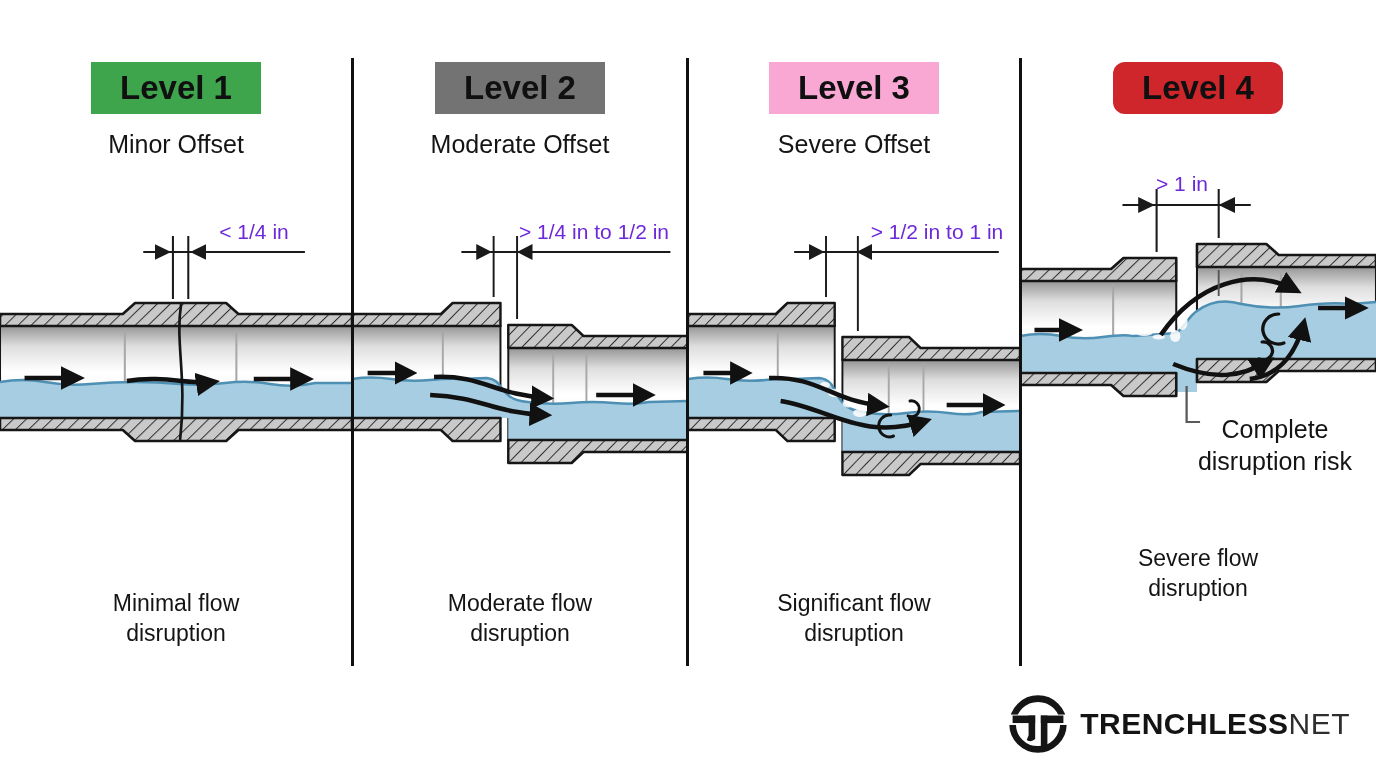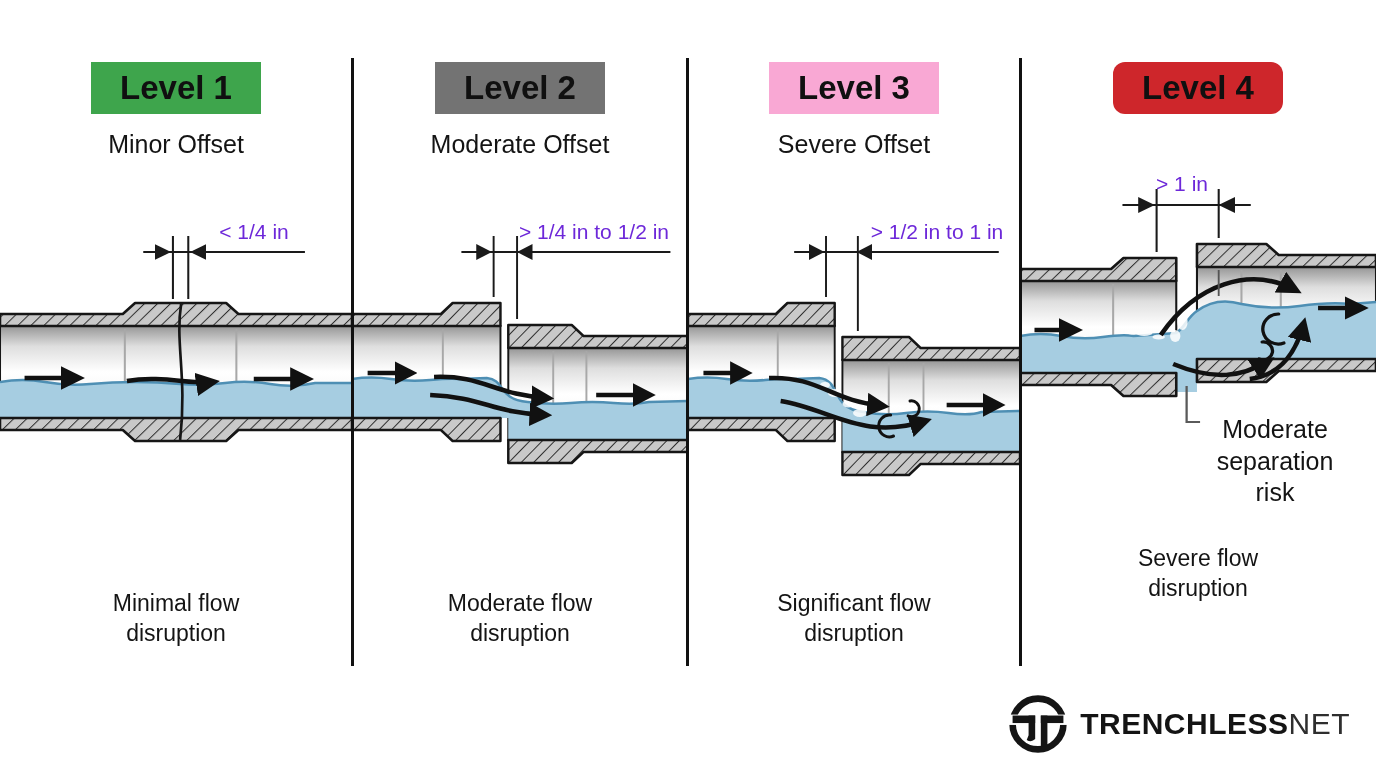--- a/index.html
+++ b/index.html
@@ -266,21 +266,21 @@
           <path d="M161,216 V252 H174" fill="none" stroke="#5a5a5a" stroke-width="2.2"></path>
           <g stroke="#1a1a1a" stroke-width="2" fill="none">
             <path d="M99,35 H223"></path>
             <path d="M100,35 H127" marker-end="url(#dh4)"></path>
             <path d="M222,35 H195" marker-end="url(#dh4)"></path>
             <path d="M132,19 V82"></path>
               <path d="M192,19 V68"></path>
             <path d="M192,100 V126" stroke="#555" stroke-width="1.8"></path>
           </g>
         </svg>
-        <div class="annotation">Moderate separation risk</div>
+        <div class="annotation">Complete disruption risk</div>
       </div>
       <div class="caption">
         <span>Severe flow</span><br>
         <span>disruption</span>
       </div>
     </div>
 
   </div>
 
   <div class="divider d1" style="background: rgb(17, 17, 17);"></div>

